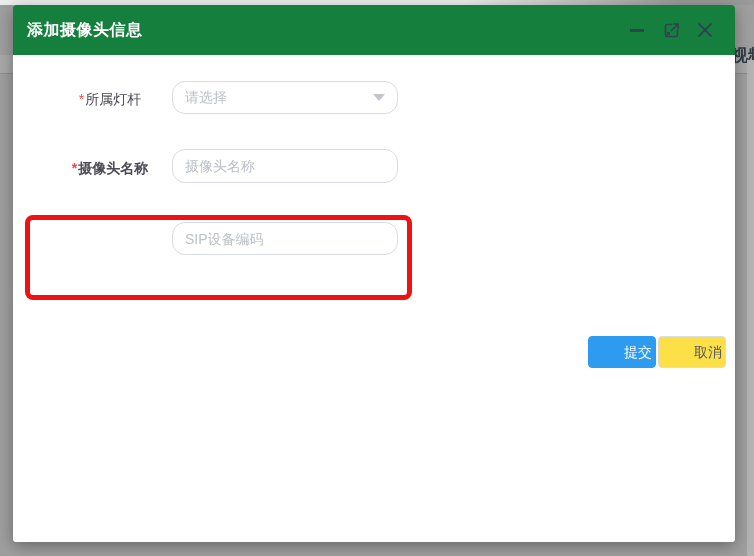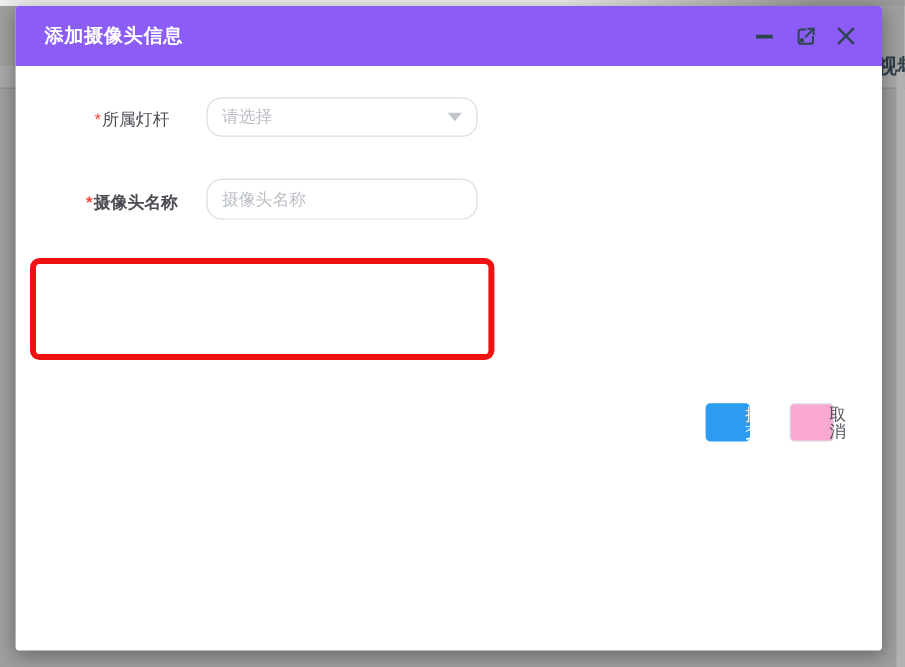--- a/index.html
+++ b/index.html
@@ -19,23 +19,23 @@
   .bg-partial-text { position:absolute; left:731px; top:44px; font-size:17px;
     font-weight:bold; color:#2f3d46; white-space:nowrap; }
   .bg-scrollbar { position:absolute; left:747px; top:60px; width:7px; height:496px;
     background:#b3b3b3; }
 
   
   .modal { position:absolute; left:13px; top:5px; width:722px; height:537px;
     background:#ffffff; border-radius:3px;
     box-shadow:0 4px 16px rgba(0,0,0,0.35); }
 
-  .modal-header { height:50px; background:#8b5cf6; border-radius:3px 3px 0 0;
+  .modal-header { height:50px; background:#15803d; border-radius:3px 3px 0 0;
     display:flex; align-items:center; justify-content:space-between;
-    padding:0 20px 0 24px; }
+    padding:0 20px 0 14px; }
   .modal-title { color:#ffffff; font-size:16px; font-weight:600; letter-spacing:0.5px; }
 
   .win-controls { display:flex; align-items:center; gap:14px; }
   .win-btn { width:20px; height:20px; display:flex; align-items:center;
     justify-content:center; cursor:pointer; }
 
   
   .field-label { position:absolute; width:90px; left:52px; text-align:center;
     font-size:14px; color:#4c4c54; line-height:22px; white-space:pre-line; }
   .label-1 { top:83px; }
@@ -55,24 +55,24 @@
     cursor:pointer; }
   .select-value { color:#bcc0c7; }
   .select-arrow { width:0; height:0; border-left:6px solid transparent;
     border-right:6px solid transparent; border-top:7px solid #c2c6cc; }
 
   
   .annotation-box { position:absolute; left:12px; top:210px; width:387px; height:85px;
     border:5px solid #f01212; border-radius:8px; pointer-events:none; z-index:5; }
 
   
-  .btn { position:absolute; top:331px; width:37px; height:32px; border-radius:4px;
+  .btn { position:absolute; top:331px; width:68px; height:32px; border-radius:4px;
     font-size:14px; font-family:inherit; cursor:pointer; line-height:1;padding-left:32px; }
   .btn-submit { left:575px; background:#2d9cf0; border:1px solid #2d9cf0; color:#ffffff; }
-  .btn-cancel { left:645px; background:#f9a8d4; border:1px solid #d9dce1; color:#51555e; }
+  .btn-cancel { left:645px; background:#fde047; border:1px solid #d9dce1; color:#51555e; }
 </style>
 </head>
 <body>
 
 <div class="bg-top-strip"></div>
 <div class="bg-band"></div>
 <div class="bg-partial-text">视频</div>
 <div class="bg-scrollbar"></div>
 
 <div class="modal">
@@ -104,19 +104,20 @@
 
   <div class="field-label label-1"><span class="req">*</span><span>所属灯杆</span></div>
   <div class="input-box input-1 select-box">
     <span class="select-value">请选择</span>
     <span class="select-arrow"></span>
   </div>
 
   <div class="field-label label-2"><span class="req">*</span><span>摄像头名称</span></div>
   <input class="input-box input-2" type="text" placeholder="摄像头名称" style="">
 
+  <input class="input-box input-3" type="text" placeholder="SIP设备编码" style="">
 
   <div class="annotation-box"></div>
 
   <button class="btn btn-submit">提交</button>
   <button class="btn btn-cancel">取消</button>
 
 </div>
 
 </body></html>

